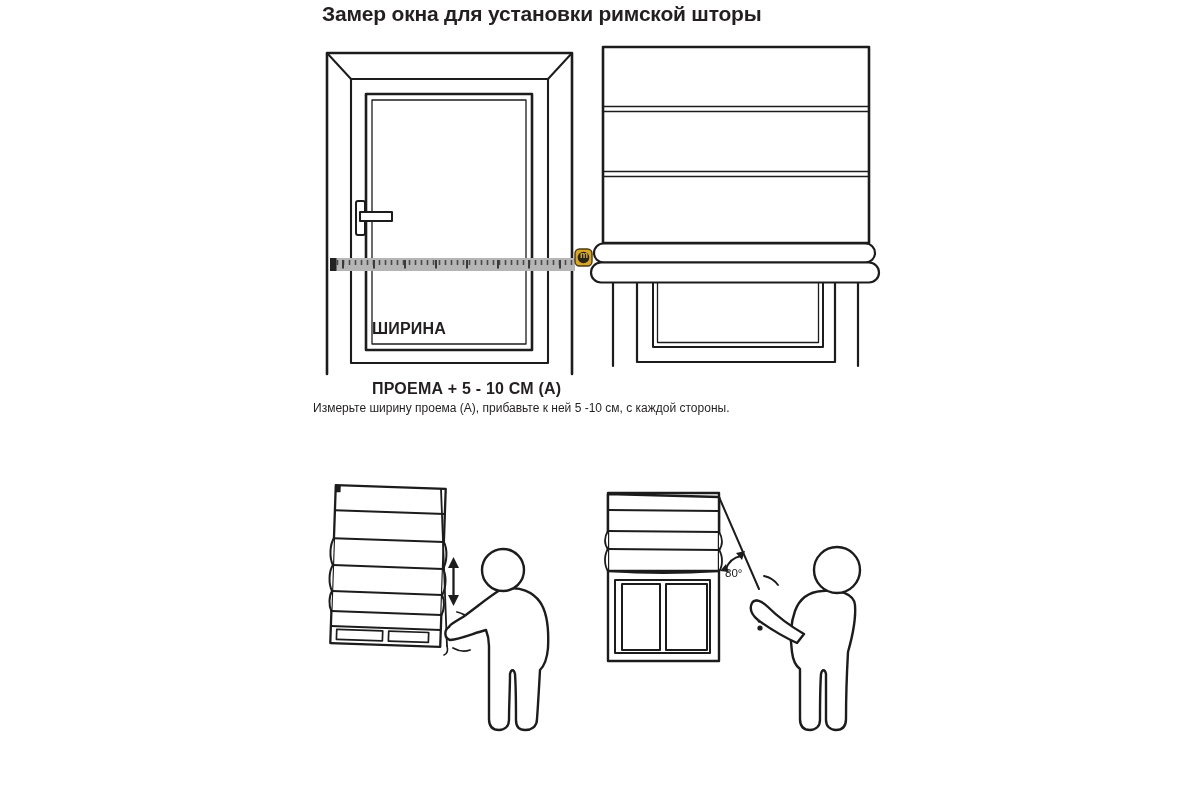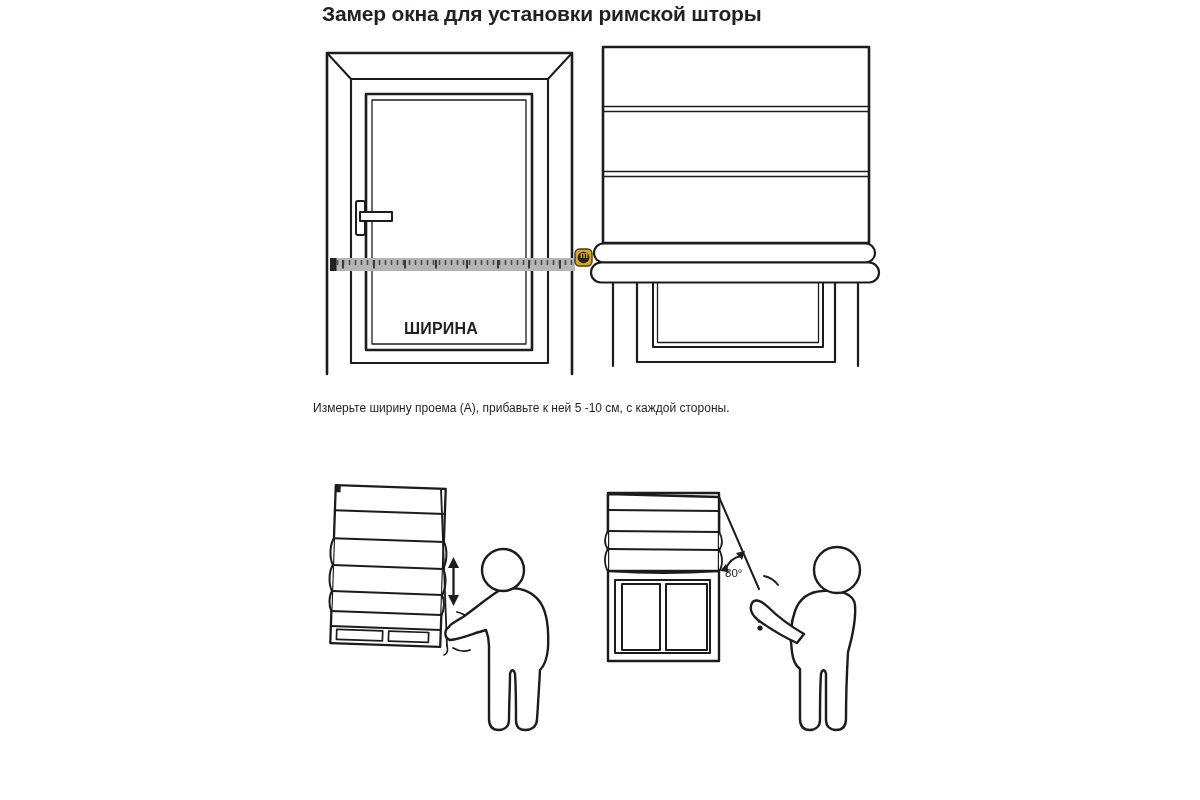--- a/index.html
+++ b/index.html
@@ -10,21 +10,21 @@
   .art{position:absolute;left:0;top:0;}
   .txt{position:absolute;white-space:pre;}
   .title{left:322px;top:2px;font-size:21px;font-weight:700;letter-spacing:-0.2px;}
   .mid-caption{left:313px;top:401px;font-size:12px;}
   .width-label{left:372px;top:280px;font-size:16px;font-weight:700;line-height:19px;letter-spacing:0.2px;}
   .cap{font-size:17.5px;line-height:23.5px;}
   .cap-left{left:323px;top:752px;}
   .cap-right{left:607px;top:752px;}
   .angle-label{left:725px;top:567px;font-size:11.5px;color:#1c1c1c;}
   .m-letter{left:576px;top:250px;width:16px;text-align:center;font-size:9px;font-weight:700;color:#d9b34a;}
-  .line{line-height:22px;padding-left:32px;}
+  .line{line-height:22px;}
 </style>
 </head>
 <body>
 
 <div class="canvas">
 
   <svg class="art" width="1200" height="800" viewBox="0 0 1200 800">
     <defs>
       <pattern id="tickpat" width="6" height="13" patternUnits="userSpaceOnUse">
         <rect x="0" y="0" width="6" height="13" fill="#b5b5b5"></rect>
@@ -200,20 +200,21 @@
           C769,628 784,637 797,643 Z"></path>
         <circle cx="837" cy="570" r="23" fill="#ffffff" stroke-width="2.4"></circle>
       </g>
     </g>
   </svg>
 
   <div class="txt title">Замер окна для установки римской шторы</div>
 
   <div class="txt width-label">
     <div class="line">ШИРИНА</div>
+    <div class="line">ПРОЕМА + 5 - 10 СМ (А)</div>
   </div>
 
   <div class="txt m-letter">m</div>
 
   <div class="txt mid-caption">Измерьте ширину проема (А), прибавьте к ней 5 -10 см, с каждой стороны.</div>
 
   <div class="txt cap cap-left">
     <div>Для того чтобы изменить длину,</div>
     
   </div>

